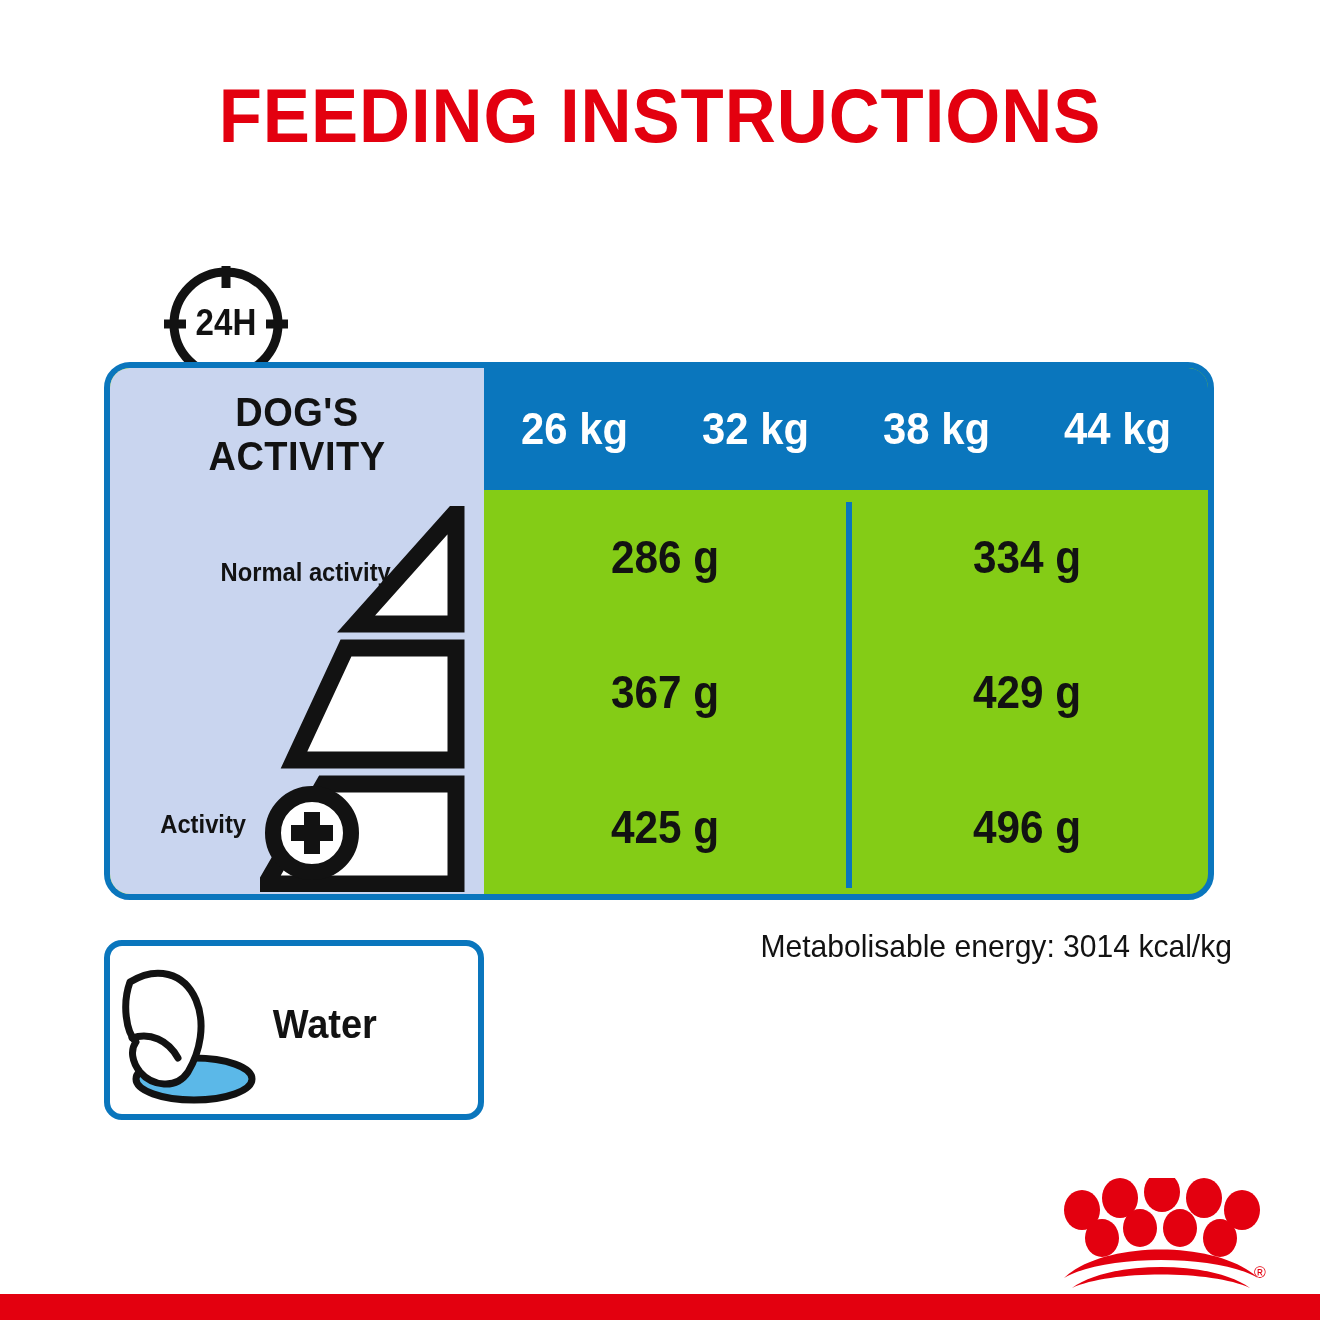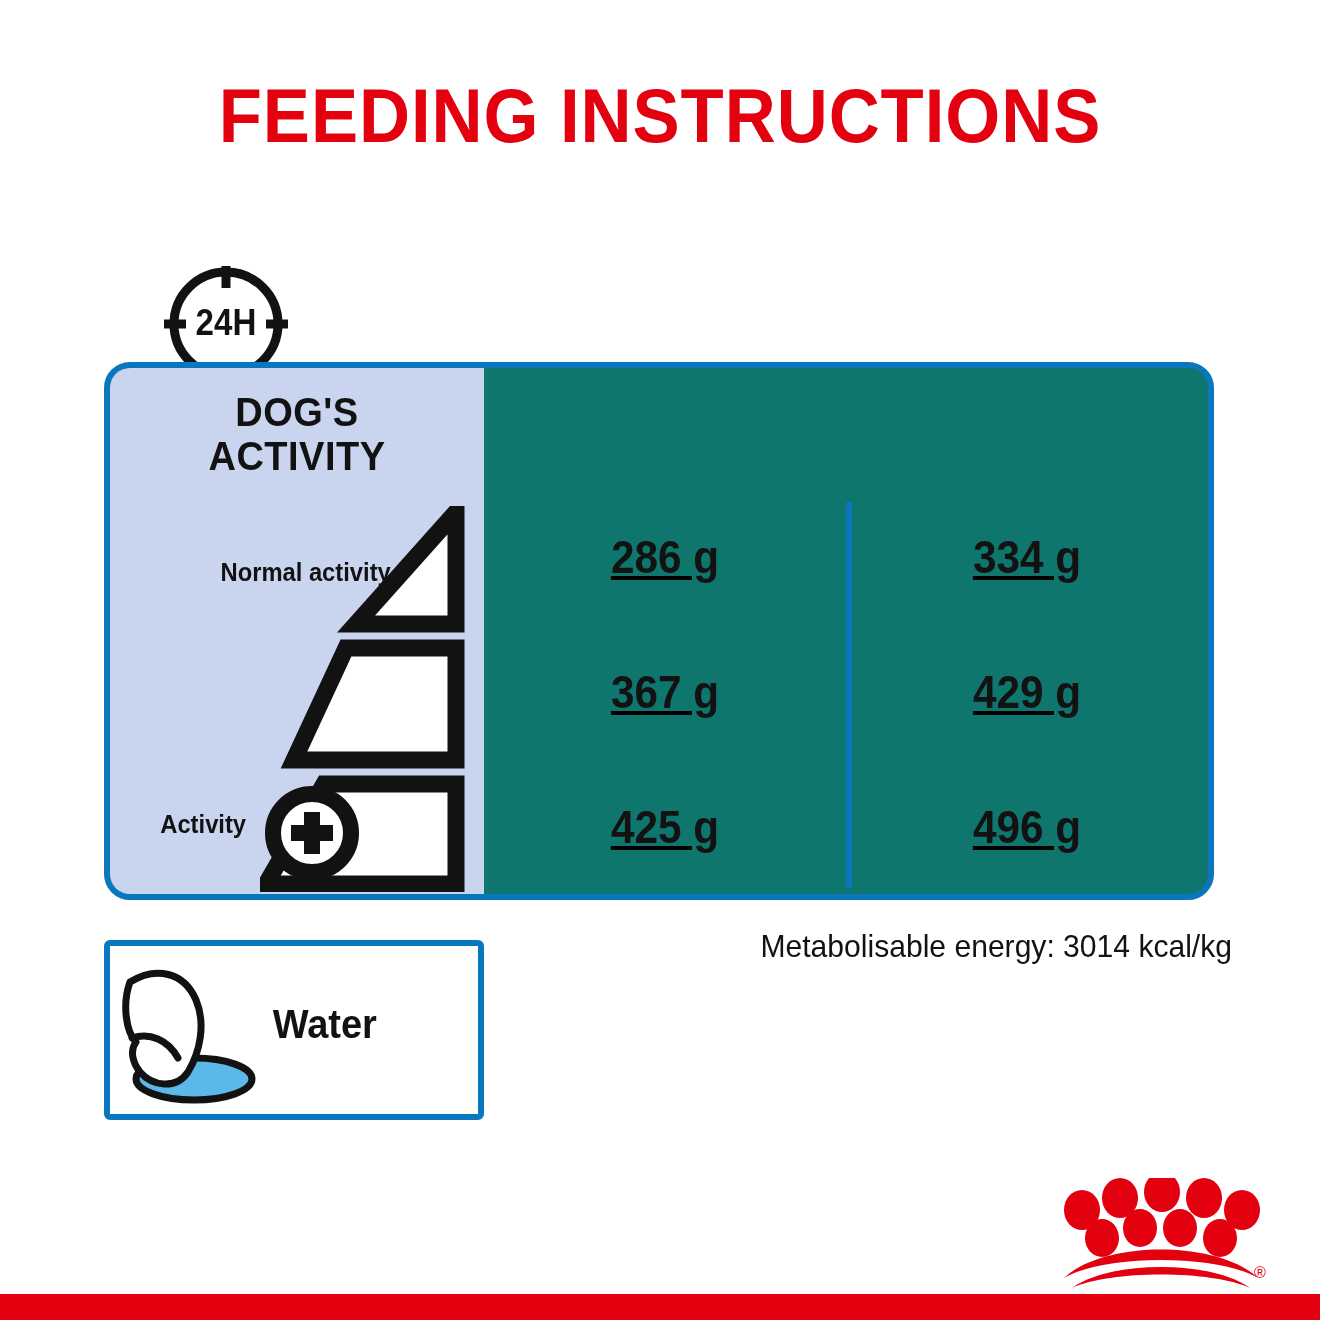--- a/index.html
+++ b/index.html
@@ -45,21 +45,21 @@
   
   .feed-table {
     position: absolute;
     left: 104px;
     top: 362px;
     width: 1110px;
     height: 538px;
     border: 6px solid #0a76bd;
     border-radius: 26px;
     box-sizing: border-box;
-    background: #0f766e;
+    background: #84cc16;
     overflow: hidden;
   }
   .activity-panel {
     position: absolute;
     left: 0;
     top: 0;
     width: 374px;
     height: 100%;
     background: #c9d5ef;
   }
@@ -131,21 +131,20 @@
     top: 122px;
     right: 0;
     bottom: 0;
     display: flex;
   }
   .data-col {
     flex: 1;
     display: flex;
     flex-direction: column;
     position: relative;
-    text-decoration: underline;
   }
   .data-col + .data-col::before {
     content: "";
     position: absolute;
     left: 0;
     top: 12px;
     bottom: 6px;
     width: 6px;
     background: #0a76bd;
   }
@@ -176,21 +175,21 @@
   }
 
   
   .water-box {
     position: absolute;
     left: 104px;
     top: 940px;
     width: 380px;
     height: 180px;
     border: 6px solid #0a76bd;
-    border-radius: 6px;
+    border-radius: 18px;
     box-sizing: border-box;
     background: #ffffff;
   }
   .water-icon {
     position: absolute;
     left: 6px;
     top: 14px;
   }
   .water-label {
     position: absolute;
@@ -253,20 +252,26 @@
 
       <path d="M196 142 L196 254 L34 254 L86 142 Z" fill="#ffffff" stroke="#121212" stroke-width="17" stroke-linejoin="miter"></path>
 
       <path d="M196 278 L196 378 L6 378 L64 278 Z" fill="#ffffff" stroke="#121212" stroke-width="17" stroke-linejoin="miter"></path>
 
       <circle cx="52" cy="327" r="39" fill="#ffffff" stroke="#121212" stroke-width="16"></circle>
       <path d="M52 306 L52 348 M31 327 L73 327" stroke="#121212" stroke-width="16"></path>
     </svg>
   </div>
 
+  <div class="weight-header">
+    <div class="weight-cell">26 kg</div>
+    <div class="weight-cell">32 kg</div>
+    <div class="weight-cell">38 kg</div>
+    <div class="weight-cell">44 kg</div>
+  </div>
 
   <div class="data-grid">
     <div class="data-col">
       <div class="data-cell">286 g</div>
       <div class="data-cell">367 g</div>
       <div class="data-cell">425 g</div>
     </div>
     <div class="data-col">
       <div class="data-cell">334 g</div>
       <div class="data-cell">429 g</div>

